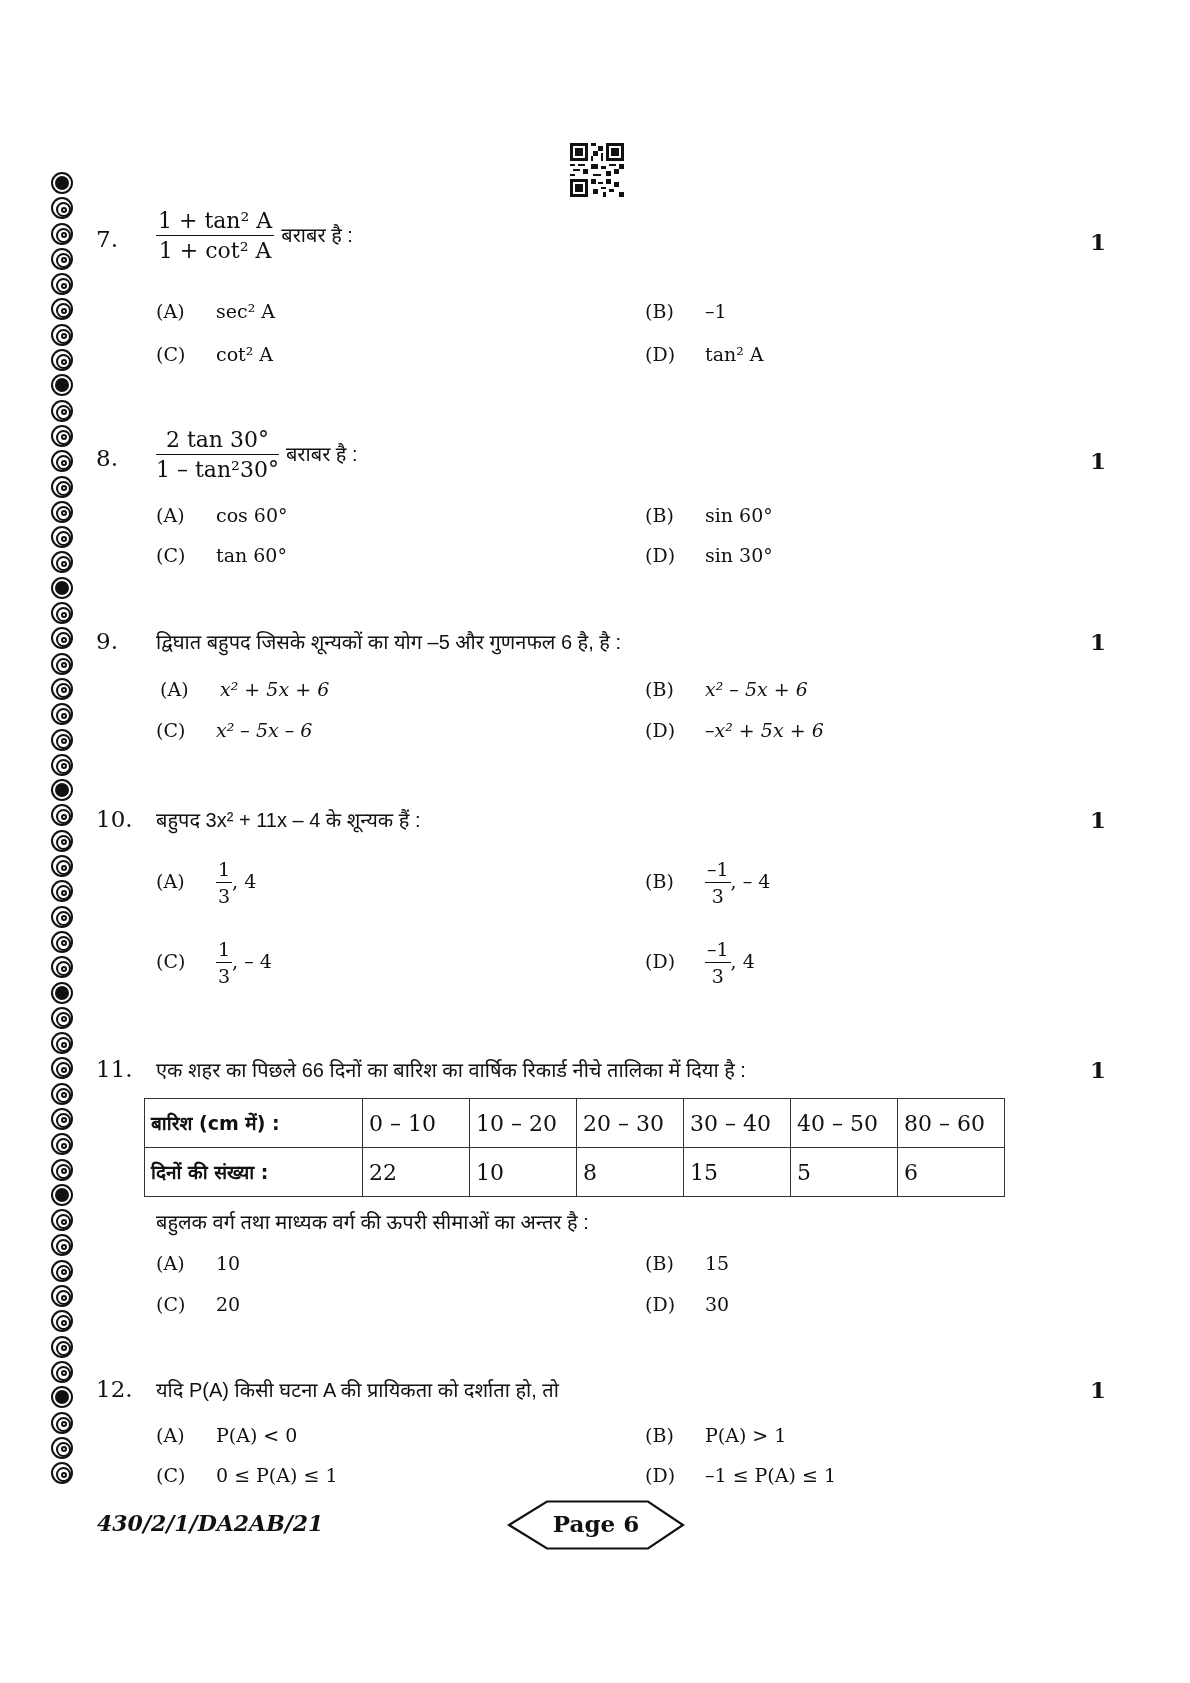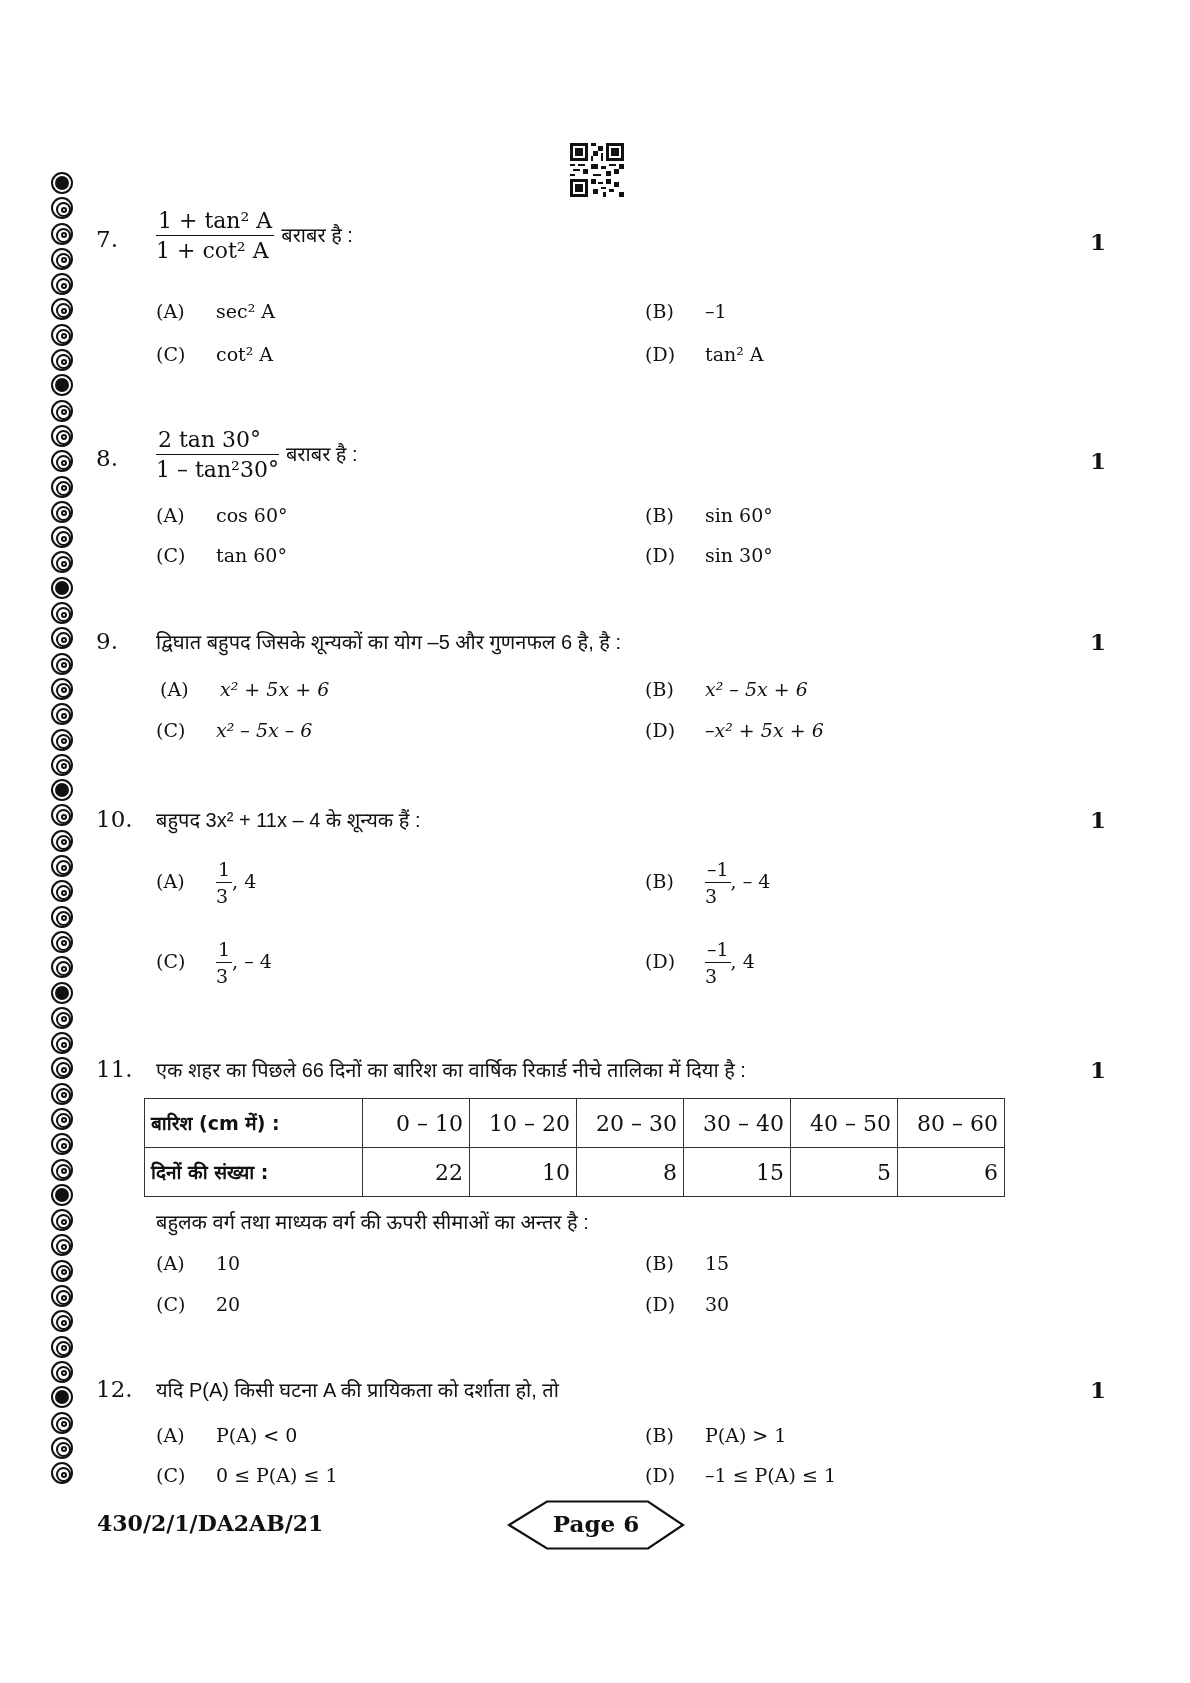--- a/index.html
+++ b/index.html
@@ -13,29 +13,29 @@
   .circ.ring::after { content:""; position:absolute; left:7.5px; top:7.5px; width:2px; height:2px;
           border:2px solid #111; border-radius:50%; box-sizing:content-box; }
   .circ.filled::before { content:""; position:absolute; left:2px; top:2px; right:2px; bottom:2px;
           background:#111; border-radius:50%; }
   .qr { position:absolute; left:569px; top:143px; width:56px; height:54px; }
   .qnum { position:absolute; left:96px; font-size:23px; }
   .qtext { position:absolute; left:156px; font-size:22px; white-space:nowrap; }
   .marks { position:absolute; left:1090px; font-size:23px; font-weight:bold; }
   .opt { position:absolute; font-size:19px; white-space:nowrap; }
   .opt .lbl { display:inline-block; width:60px; }
-  .frac { display:inline-block; vertical-align:middle; }
+  .frac { display:inline-block; vertical-align:middle; text-align:center; }
   .frac .num { display:block; border-bottom:1.6px solid #111; padding:0 2px 2px; }
   .frac .den { display:block; padding-top:2px; }
   .hin { font-family:Liberation Sans, sans-serif; font-size:20px; }
   table.rain { position:absolute; left:144px; top:1098px; border-collapse:collapse; font-size:22px; }
-  table.rain td { border:1.5px solid #333; height:48px; text-align:right; padding:0 6px; }
+  table.rain td { border:1.5px solid #333; height:48px; text-align:left; padding:0 6px; }
   table.rain td.hdr { text-align:left; font-weight:bold; width:205px; font-family:"DejaVu Sans","Liberation Sans",sans-serif; font-size:19px; }
   table.rain td.c { width:94px; }
-  .footer-code { position:absolute; left:97px; top:1510px; font-size:22px; font-weight:bold; }
+  .footer-code { position:absolute; left:97px; top:1510px; font-size:22px; font-weight:bold;font-style:italic; }
   .page-box { position:absolute; left:507px; top:1500px; width:178px; height:50px; }
   .page-box svg { position:absolute; left:0; top:0; }
   .page-box span { position:absolute; left:0; right:0; top:10px; text-align:center; font-size:23px; font-weight:bold; }
 </style>
 </head>
 <body>
 
 <div class="margin-circles" id="margin-circles">
     <div class="circ filled"></div>
     <div class="circ ring"></div>

